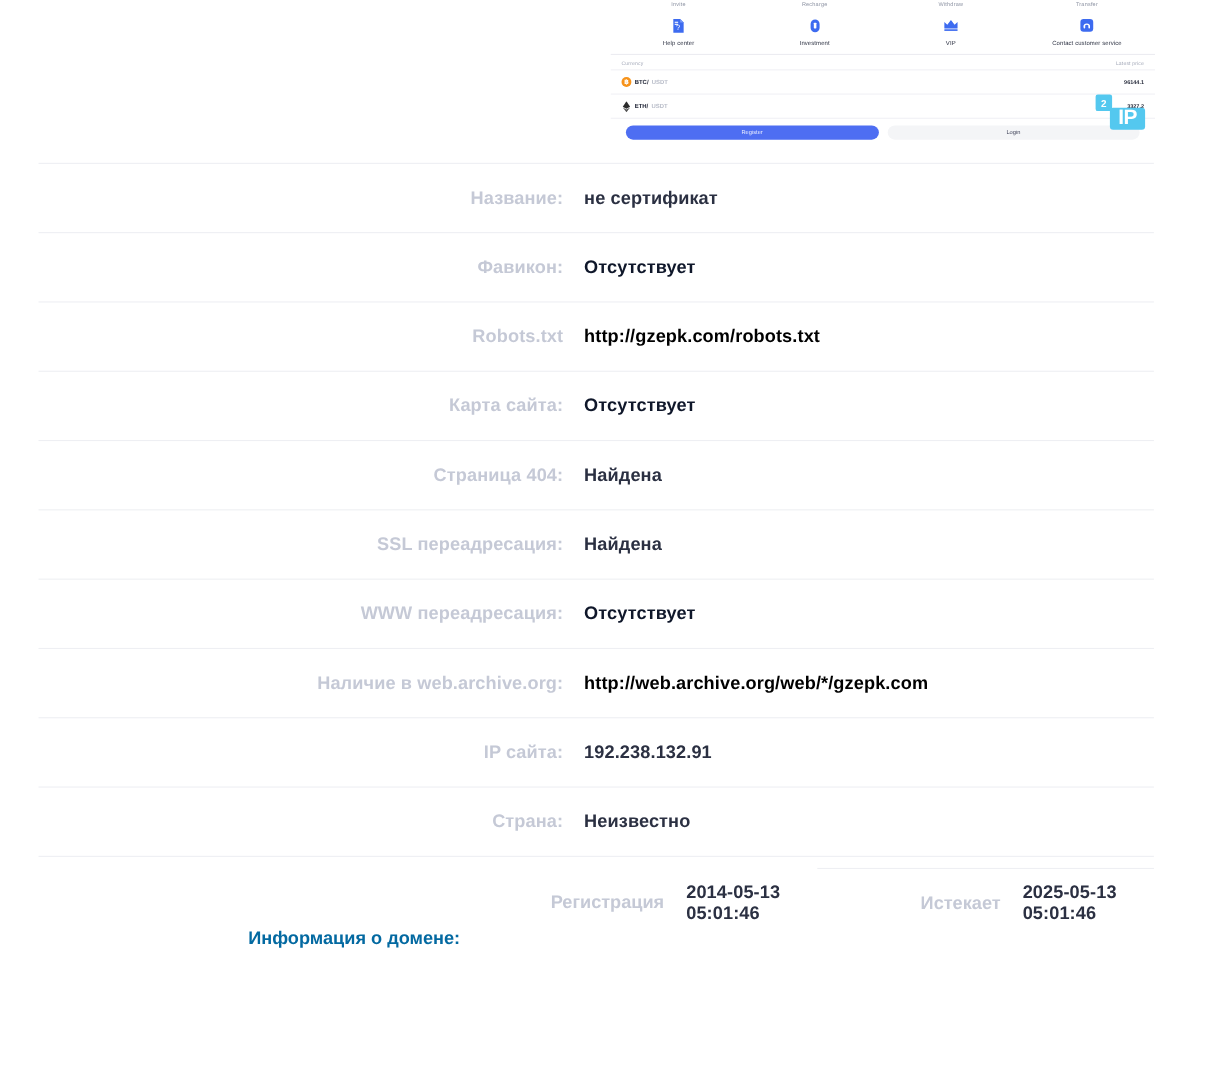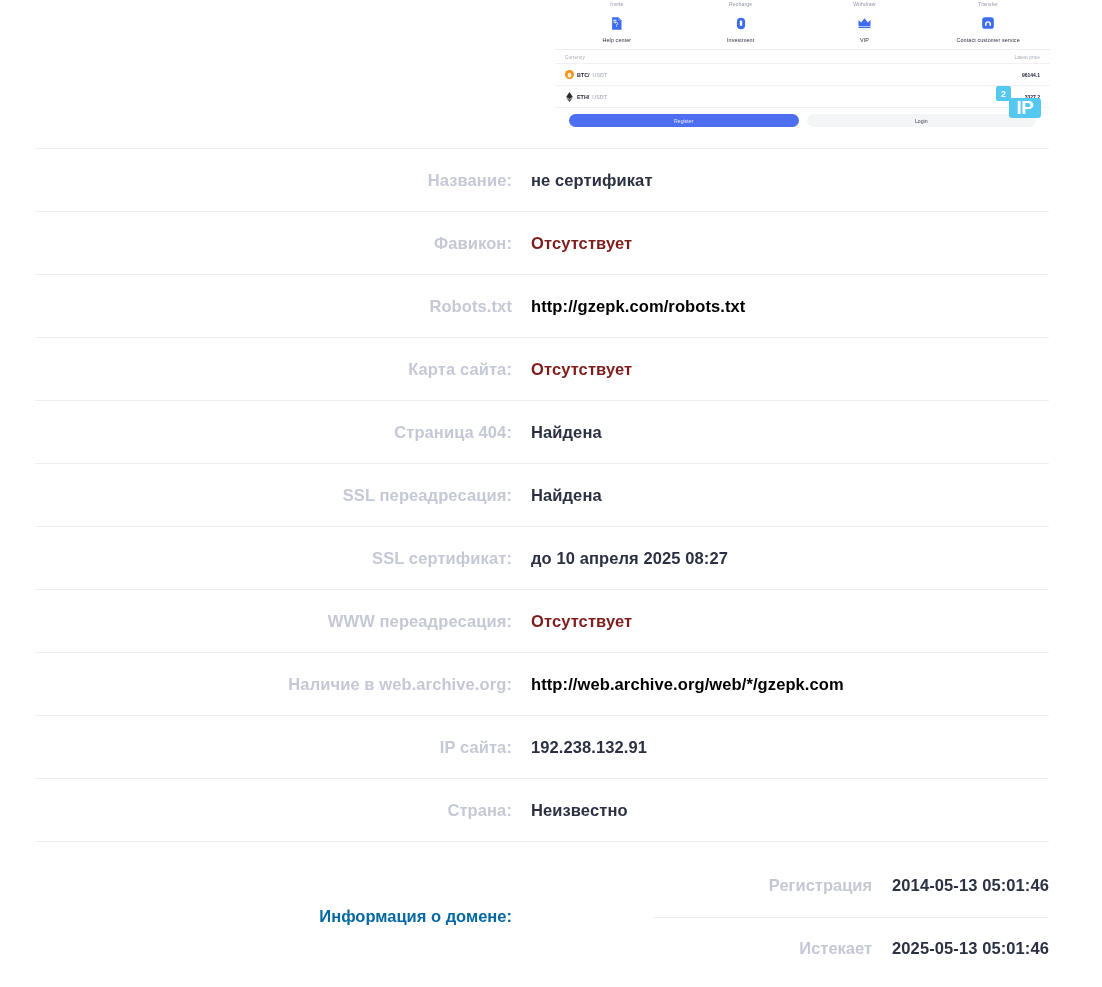--- a/index.html
+++ b/index.html
@@ -141,21 +141,21 @@
     color: #c5c9d6;
     letter-spacing: .1px;
   }
   .info-value {
     flex: 1;
     font-size: 16.5px;
     font-weight: bold;
     letter-spacing: .1px;
   }
   .v-dark { color: #2b3042; }
-  .v-red  { color: #7f1d1d; }
+  .v-red  { color: #0f172a; }
   .v-link { color: #000000; }
 
   
   .domain-block {
     display: flex;
     align-items: stretch;
     border-top: 1px solid #eeeff3;
     min-height: 140px;
     padding-top: 10px;
   }
@@ -164,23 +164,22 @@
     text-align: right;
     padding-right: 19px;
     font-size: 16.5px;
     font-weight: bold;
     color: #0369a1;
     display: flex; align-items: center; justify-content: flex-end;
   }
   .domain-sub {
     flex: 1;
     display: flex;
-    flex-direction: column;
+    flex-direction: row;
     justify-content: center;
-    align-items: flex-end;
   }
   .domain-sub-row {
     display: flex;
     align-items: center;
     height: 63px;
   }
   .domain-sub-row + .domain-sub-row { border-top: 1px solid #eeeff3; }
   .domain-sub-key {
     width: 239px;
     text-align: right;
@@ -323,24 +322,20 @@
   <div class="info-row">
     <div class="info-label">Страница 404:</div>
     <div class="info-value v-dark">Найдена</div>
   </div>
 
   <div class="info-row">
     <div class="info-label">SSL переадресация:</div>
     <div class="info-value v-dark">Найдена</div>
   </div>
 
-  <div class="info-row">
-    <div class="info-label">SSL сертификат:</div>
-    <div class="info-value v-dark">до 10 апреля 2025 08:27</div>
-  </div>
 
   <div class="info-row">
     <div class="info-label">WWW переадресация:</div>
     <div class="info-value v-red">Отсутствует</div>
   </div>
 
   <div class="info-row">
     <div class="info-label">Наличие в web.archive.org:</div>
     <div class="info-value v-link">http://web.archive.org/web/*/gzepk.com</div>
   </div>

